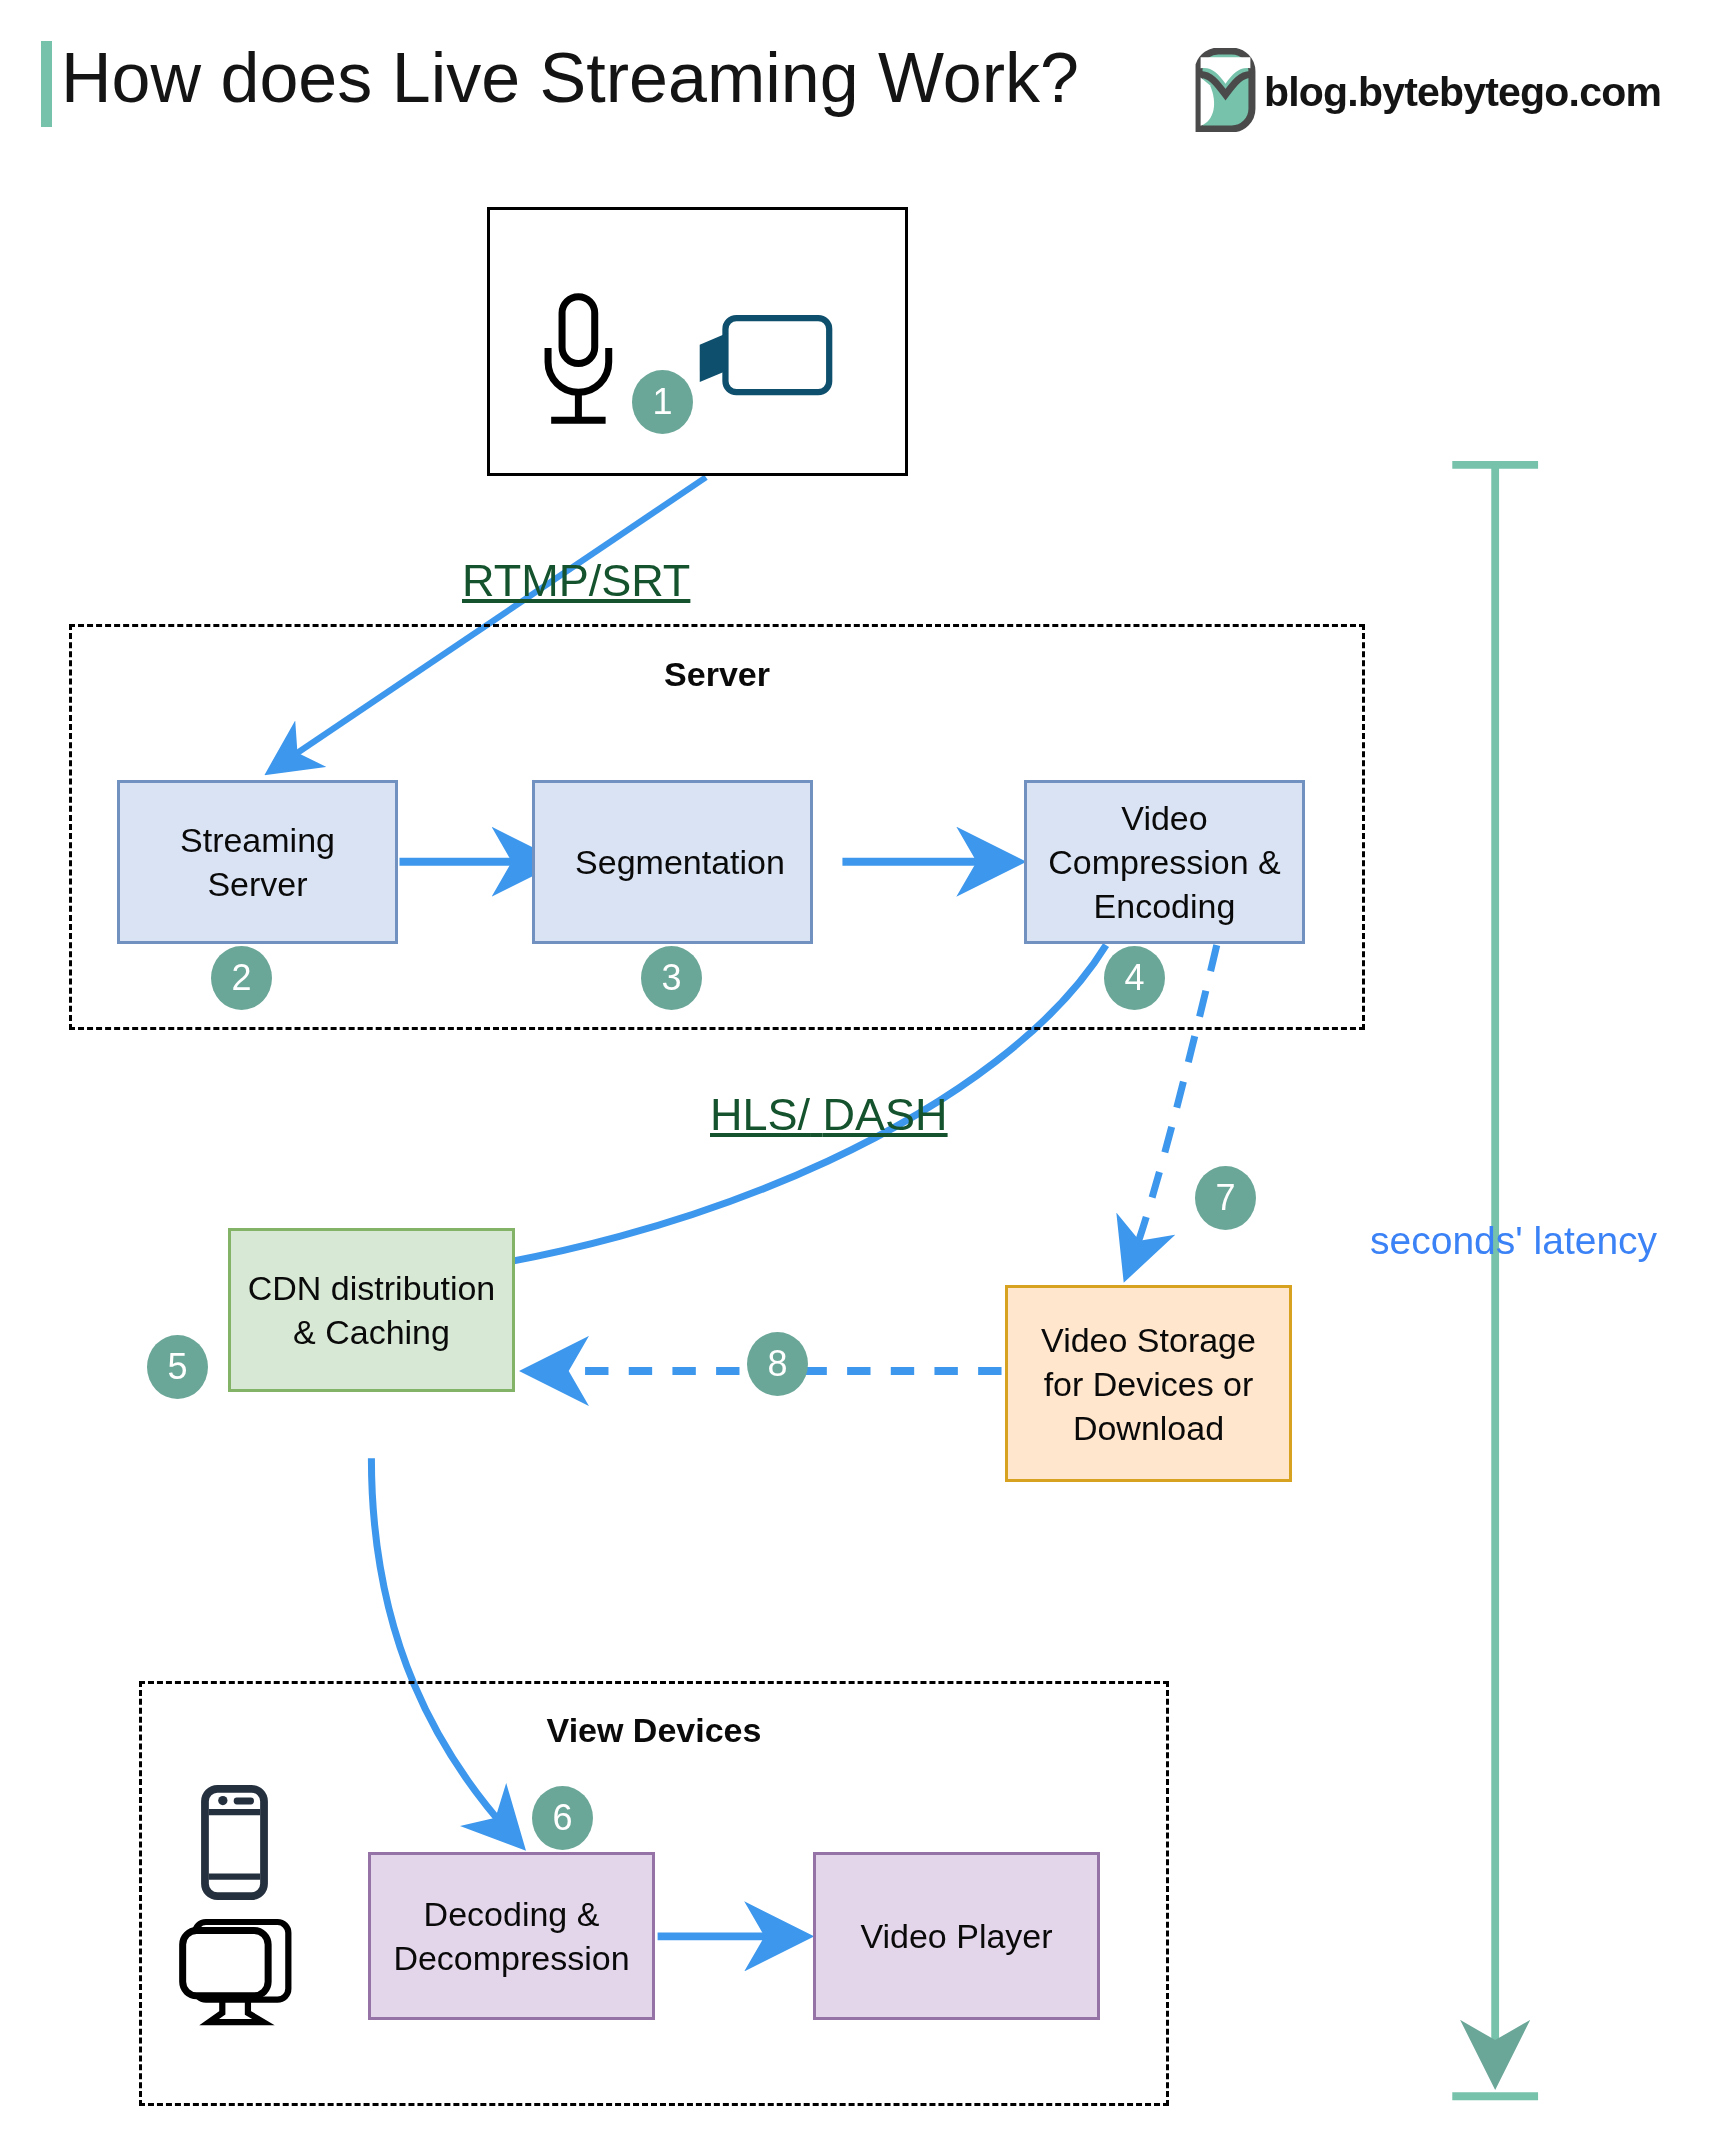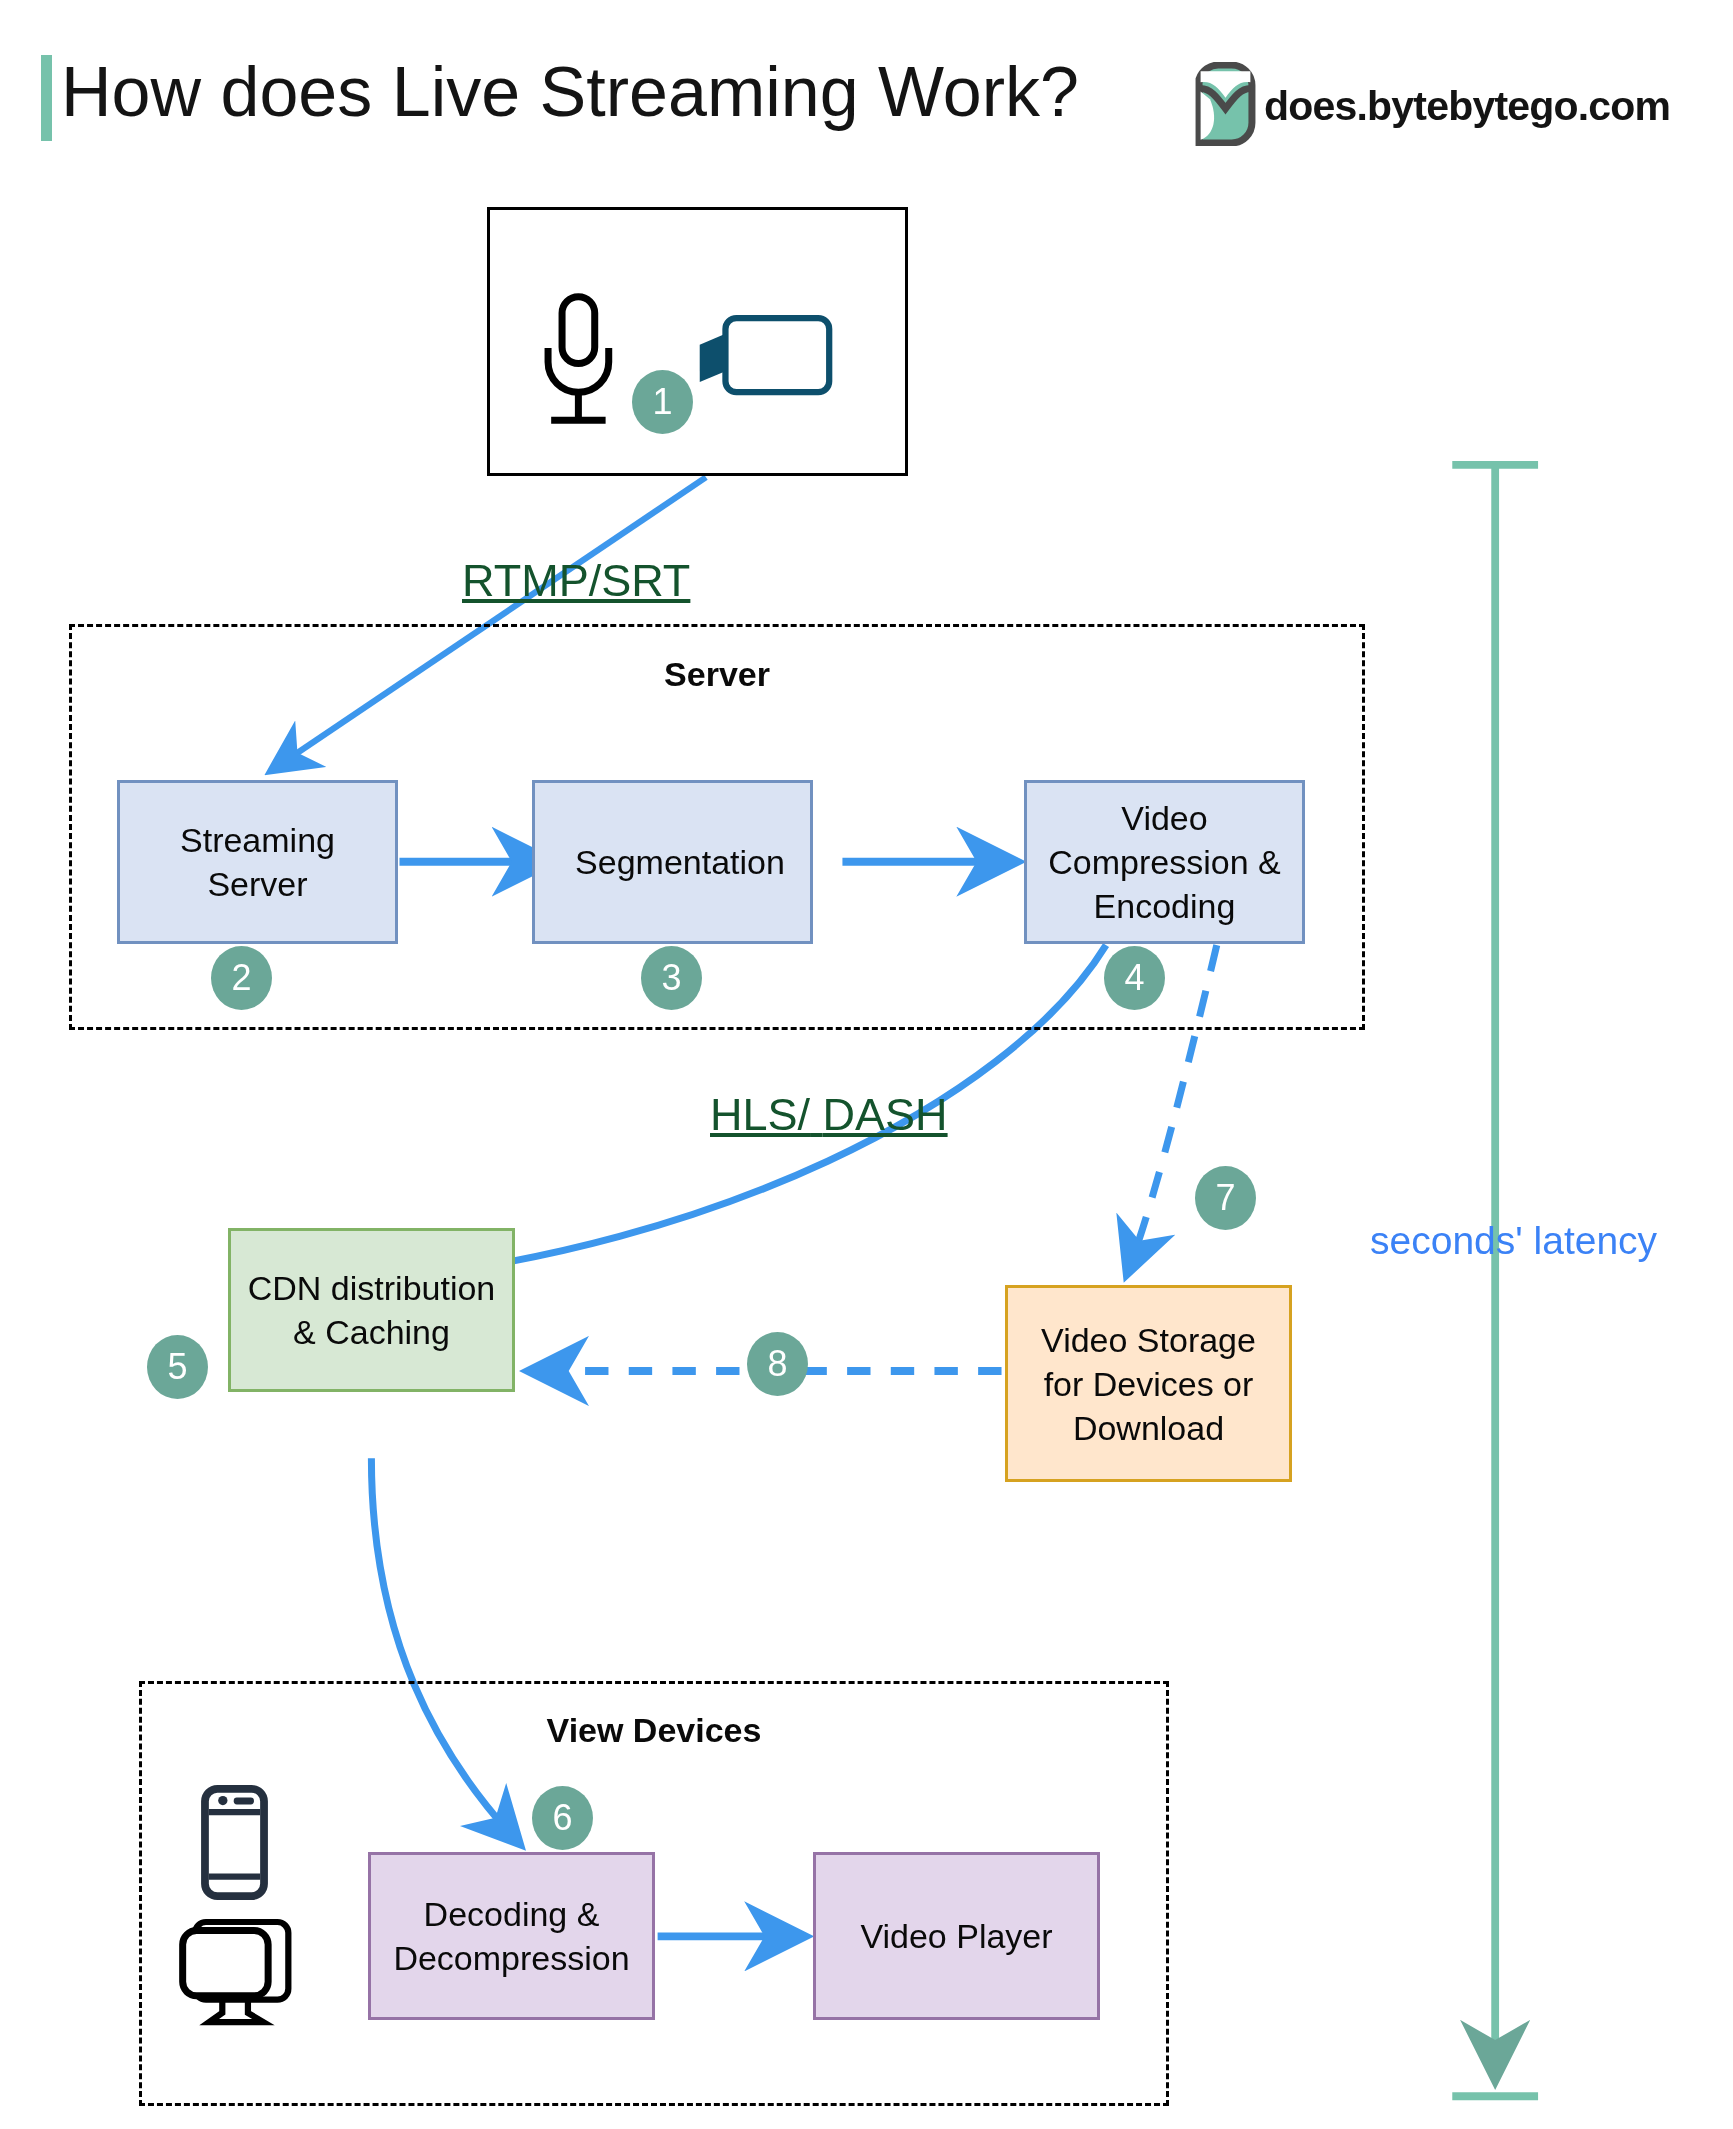--- a/index.html
+++ b/index.html
@@ -1,20 +1,20 @@
 <!DOCTYPE html>
 <html style="font-size:12.5px"><head>
 <meta charset="utf-8">
 <style>
   html,body{margin:0;padding:0;background:#ffffff;}
   body{font-family:"Liberation Sans", sans-serif;}
   #stage{position:relative;width:1734px;height:2129px;background:#fff;overflow:hidden;}
 
   
-  #header{position:absolute;left:0;top:14px;width:1722px;height:156px;}
+  #header{position:absolute;left:0;top:0;width:1722px;height:156px;}
   #title-bar{position:absolute;left:41px;top:41px;width:11px;height:86px;background:#76c2ab;}
   #page-title{position:absolute;left:61px;top:31px;font-size:70px;line-height:94px;
               color:#141414;white-space:nowrap;font-weight:400;}
   #logo{position:absolute;left:1191px;top:48px;width:69px;height:84px;}
   #brand{position:absolute;left:1264px;top:69px;font-size:41px;line-height:47px;
          color:#141414;font-weight:700;letter-spacing:-0.8px;white-space:nowrap;}
 
   
   .node{position:absolute;box-sizing:border-box;display:flex;align-items:center;
         justify-content:center;text-align:center;font-size:34px;line-height:44px;color:#0a0a0a;}
@@ -83,21 +83,21 @@
     <div id="title-bar"></div>
     <div id="page-title">How does Live Streaming Work?</div>
     <div id="logo">
       <svg viewBox="0 0 88 108" width="69" height="84">
         <path d="M10 22 A26 26 0 0 1 36 4 L52 4 A26 26 0 0 1 78 30 L78 78 A26 26 0 0 1 52 104 L10 104 Z" fill="#76c2ab" stroke="#4a4a4a" stroke-width="9"></path>
         <path d="M12 26 C26 24 34 32 44 46 C54 32 62 24 76 26 L76 12 L12 12 Z" fill="#ffffff"></path>
         <path d="M12 34 C24 34 32 44 44 60 C56 44 64 34 76 34" fill="none" stroke="#4a4a4a" stroke-width="9"></path>
         <path d="M12 38 C12 70 12 96 12 100 C30 94 34 70 24 48 Z" fill="#ffffff"></path>
       </svg>
     </div>
-    <div id="brand">does.bytebytego.com</div>
+    <div id="brand">blog.bytebytego.com</div>
   </div>
 
   <svg class="layer" viewBox="0 0 2223 2730">
     <defs>
       <marker id="ah" markerWidth="9" markerHeight="9" refX="7" refY="4.5" orient="auto">
         <path d="M0,0 L9,4.5 L0,9 L2.6,4.5 Z" fill="#3d97ed"></path>
       </marker>
       <marker id="ahg" markerWidth="9" markerHeight="9" refX="7" refY="4.5" orient="auto">
         <path d="M0,0 L9,4.5 L0,9 L2.6,4.5 Z" fill="#6ba798"></path>
       </marker>

